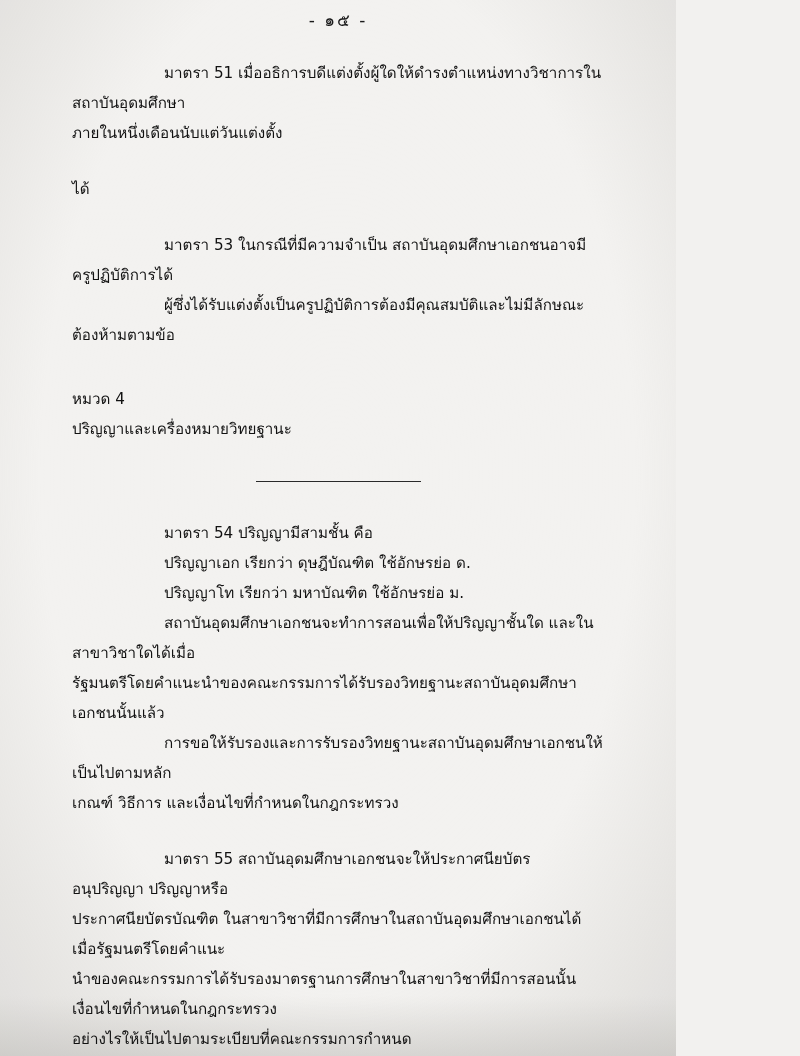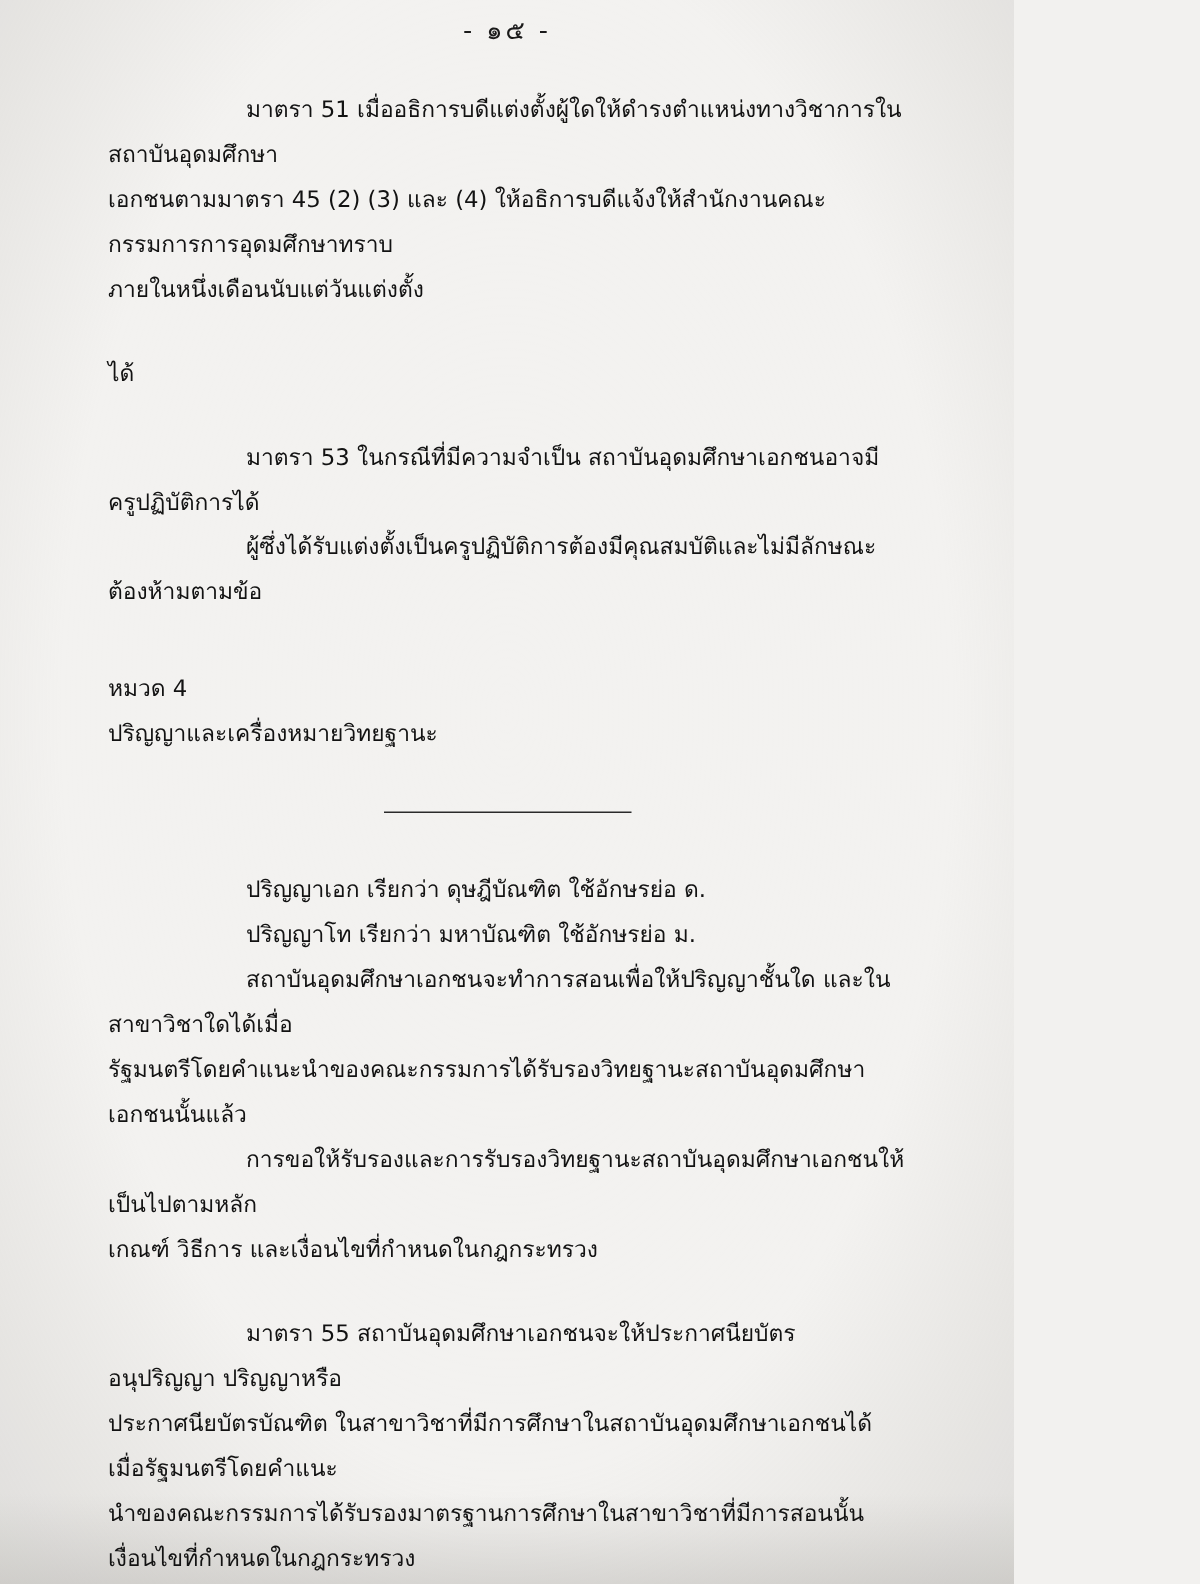--- a/index.html
+++ b/index.html
@@ -57,21 +57,21 @@
     font-size: 15.2px;
     line-height: 30px;
     text-align: left;
   }
 
   .para {
     margin: 0;
     padding: 0;
   }
   .indent-1 { text-indent: 92px; }
-  .indent-2 { text-indent: 92px; font-family: Liberation Serif, serif; }
+  .indent-2 { text-indent: 92px; }
   .block-gap-sm { height: 14px; }
   .block-gap-md { height: 26px; }
   .block-gap-lg { height: 34px; }
 
   .center {
     text-align: left;
     text-indent: 0;
   }
 
   .rule-wrap {
@@ -99,21 +99,20 @@
 <div class="page">
 
   <div class="page-number">- ๑๕ -</div>
 
   <div class="body-text">
 
     <div class="block-gap-md"></div>
 
     <div>
       <p class="para indent-1">มาตรา 51 เมื่ออธิการบดีแต่งตั้งผู้ใดให้ดำรงตำแหน่งทางวิชาการในสถาบันอุดมศึกษา</p>
-      <p class="para cont">เอกชนตามมาตรา 45 (2) (3) และ (4)  ให้อธิการบดีแจ้งให้สำนักงานคณะกรรมการการอุดมศึกษาทราบ</p>
       <p class="para cont">ภายในหนึ่งเดือนนับแต่วันแต่งตั้ง</p>
     </div>
 
     <div class="block-gap-md"></div>
 
     <div>
       <p class="para cont">ได้</p>
     </div>
 
     <div class="block-gap-md"></div>
@@ -129,20 +128,21 @@
       <p class="para center">หมวด 4</p>
       <p class="para center">ปริญญาและเครื่องหมายวิทยฐานะ</p>
       <div class="rule-wrap">
         <span class="rule"></span>
       </div>
     </div>
 
     <div class="block-gap-sm"></div>
 
     <div>
+      <p class="para indent-1">มาตรา 54 ปริญญามีสามชั้น คือ</p>
       <p class="para list-line">ปริญญาเอก เรียกว่า ดุษฎีบัณฑิต ใช้อักษรย่อ ด.</p>
       <p class="para list-line">ปริญญาโท เรียกว่า มหาบัณฑิต ใช้อักษรย่อ ม.</p>
       <p class="para list-line">สถาบันอุดมศึกษาเอกชนจะทำการสอนเพื่อให้ปริญญาชั้นใด และในสาขาวิชาใดได้เมื่อ</p>
       <p class="para cont">รัฐมนตรีโดยคำแนะนำของคณะกรรมการได้รับรองวิทยฐานะสถาบันอุดมศึกษาเอกชนนั้นแล้ว</p>
       <p class="para list-line">การขอให้รับรองและการรับรองวิทยฐานะสถาบันอุดมศึกษาเอกชนให้เป็นไปตามหลัก</p>
       <p class="para cont">เกณฑ์ วิธีการ และเงื่อนไขที่กำหนดในกฎกระทรวง</p>
     </div>
 
     <div class="block-gap-md"></div>
 

